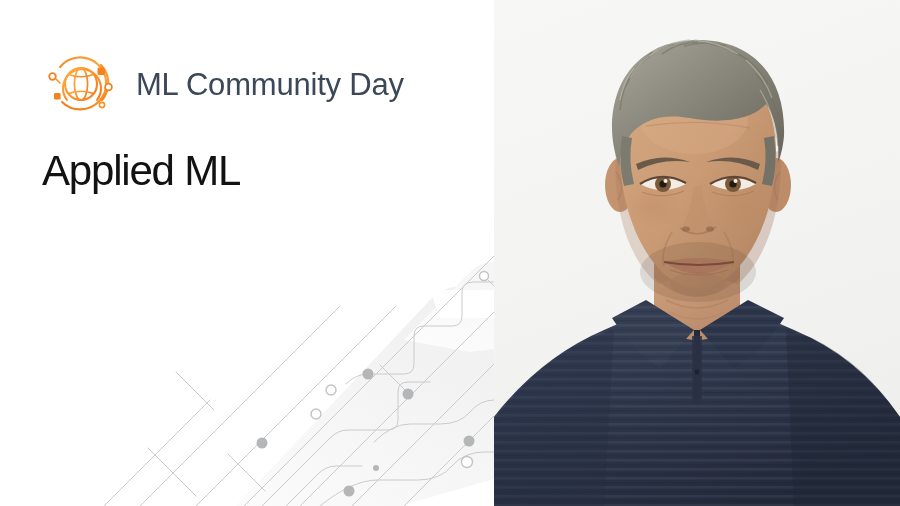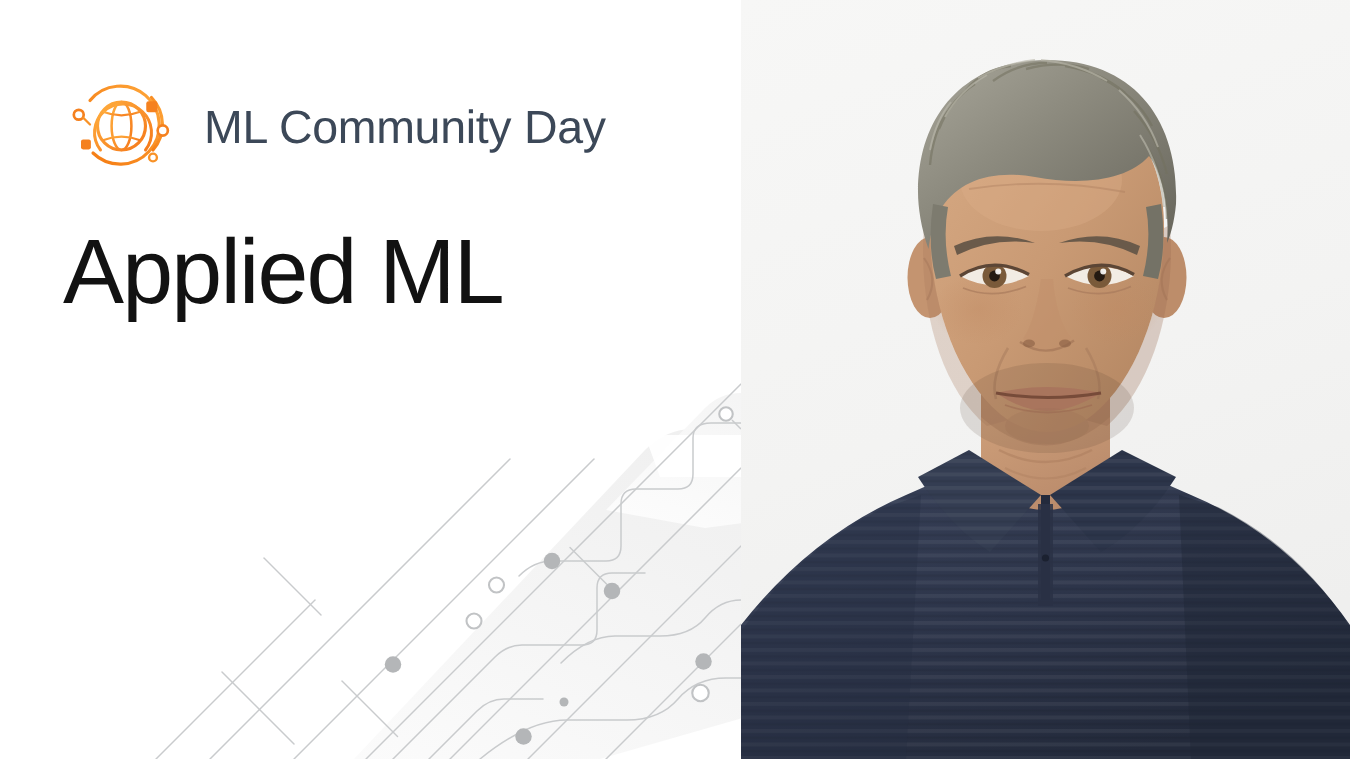--- a/index.html
+++ b/index.html
@@ -32,21 +32,21 @@
   }
   #brand-logo-icon { width:80px; height:78px; display:block; flex:0 0 auto; }
   #brand-wordmark {
     font-size:31px; font-weight:400; letter-spacing:-0.2px;
     color:#3c4858; white-space:nowrap; line-height:1;
   }
 
   
   #headline {
     position:absolute; left:42px; top:147px;
-    font-size:61px; font-weight:300; letter-spacing:-1.2px;
+    font-size:42px; font-weight:300; letter-spacing:-1.2px;
     color:#121212; line-height:1.12; white-space:nowrap;
   }
 
   
   #photo-panel {
     position:absolute; left:494px; top:0; width:406px; height:506px;
     background:#f5f5f4; overflow:hidden;
   }
   #speaker-portrait { position:absolute; left:0; top:0; width:406px; height:506px; display:block; }
 </style>

